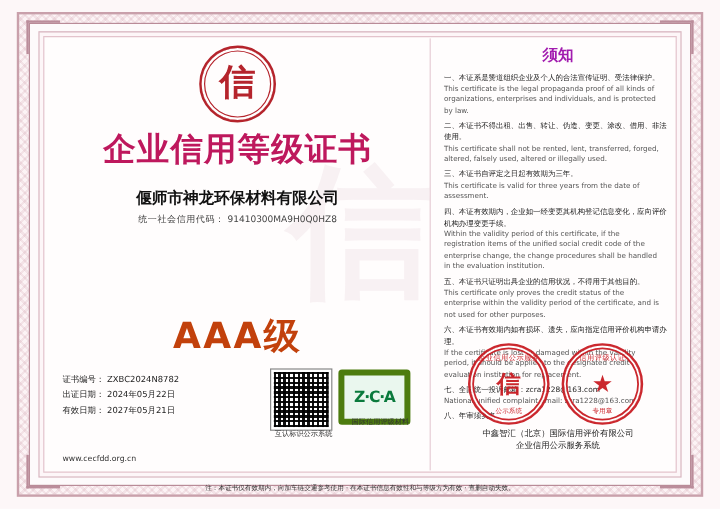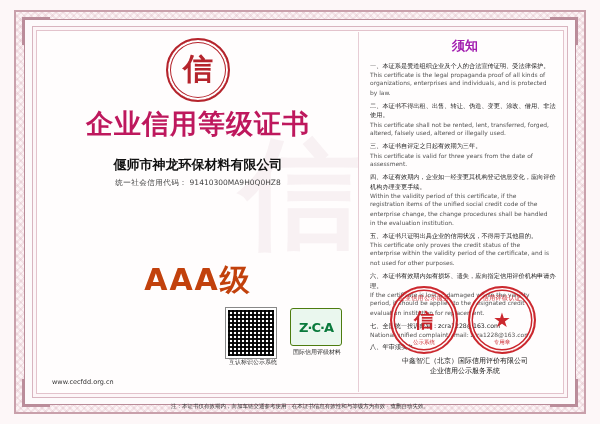--- a/index.html
+++ b/index.html
@@ -100,21 +100,21 @@
       repeating-linear-gradient(90deg,#111 0 2px,#fff 2px 4px);
     background-blend-mode:multiply;
     border:2px solid #fff;outline:1px solid #888;
   }
   .qr-caption{
     position:absolute;right:74px;top:326px;width:62px;
     font-size:6px;color:#333;text-align:center;line-height:1.3;
   }
   .badge-green{
     position:absolute;right:16px;top:276px;width:50px;height:36px;
-    border:1px solid #4d7c0f;border-radius:3px;
+    border:5px solid #4d7c0f;border-radius:3px;
     background:#eaf7ee;color:#0a7a3c;
     font-size:13px;font-weight:bold;
     display:flex;align-items:center;justify-content:center;
     letter-spacing:-1px;
   }
   .badge-green-cap{
     position:absolute;right:8px;top:316px;width:66px;
     font-size:6px;color:#333;text-align:center;line-height:1.3;
   }
   .site{
@@ -194,20 +194,34 @@
         <span>信</span>
       </div>
       <div class="main-title">企业信用等级证书</div>
       <div class="company">偃师市神龙环保材料有限公司</div>
       <div class="usci">
         <span class="lbl">统一社会信用代码：</span>
         <span>91410300MA9H0Q0HZ8</span>
       </div>
       <div class="grade">AAA级</div>
 
+      <div class="meta">
+        <div>
+          <span class="k">证书编号：</span>
+          <span>ZXBC2024N8782</span>
+        </div>
+        <div>
+          <span class="k">出证日期：</span>
+          <span>2024年05月22日</span>
+        </div>
+        <div>
+          <span class="k">有效日期：</span>
+          <span>2027年05月21日</span>
+        </div>
+      </div>
 
       <div class="badge-green">
         <span>Z·C·A</span>
       </div>
       <div class="badge-green-cap">国际信用评级材料</div>
 
       <div class="qr"></div>
       <div class="qr-caption">互认标识公示系统</div>
 
       <div class="site">www.cecfdd.org.cn</div>

